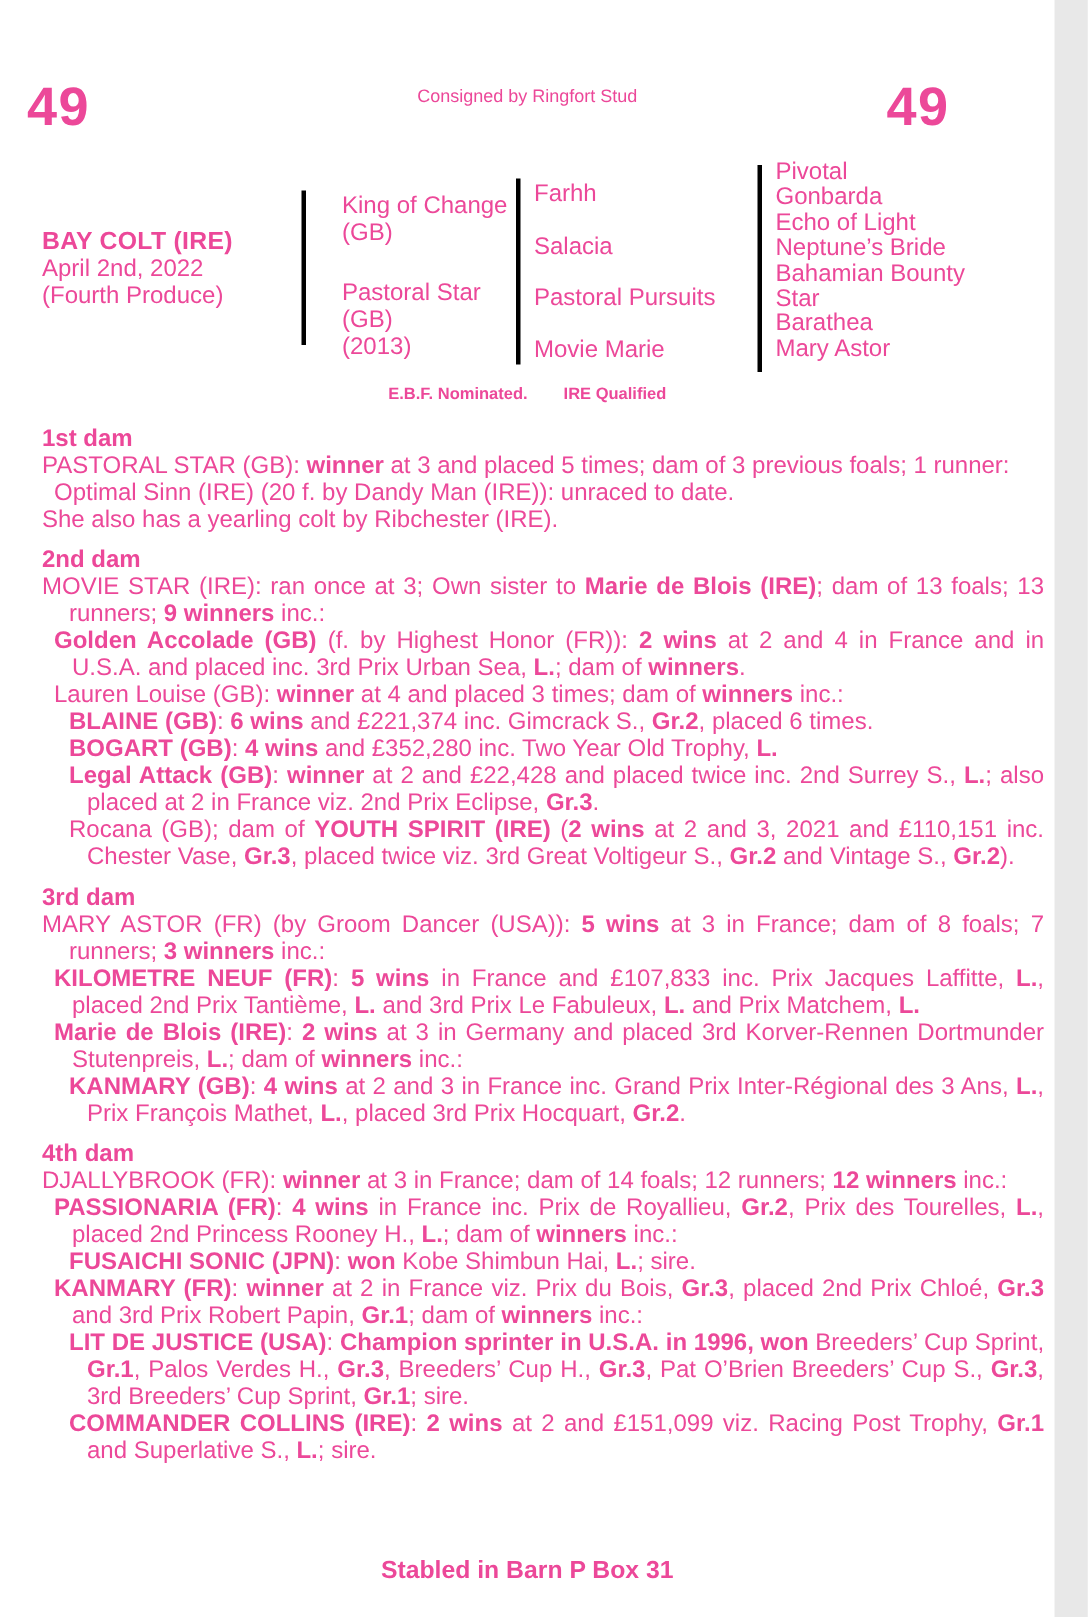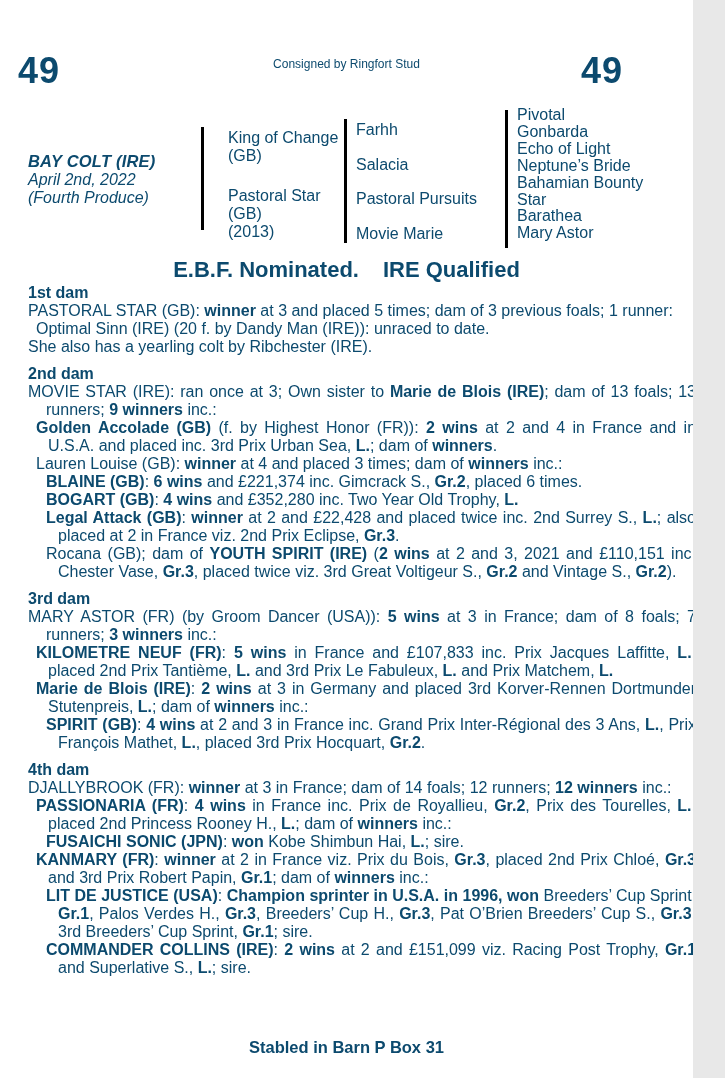--- a/index.html
+++ b/index.html
@@ -1,53 +1,54 @@
 <!DOCTYPE html>
 <html><head>
 <meta charset="utf-8">
 <style>
   html,body{margin:0;padding:0;background:#e8e8e8;}
   .page{
     position:relative;
     width:693px;height:1078px;
     background:#ffffff;
-    color:#0c4a6e;
+    color:#ec4899;
     font-family:"Liberation Sans","DejaVu Sans",sans-serif;
     overflow:hidden;
+    padding-left:10px;
   }
   
   .lot-num{
     position:absolute;top:50px;
     font-size:36px;font-weight:bold;letter-spacing:1px;
   }
   .lot-num.left{left:18px;}
   .lot-num.right{right:70px;}
   .consignor{
     position:absolute;top:57px;left:0;width:100%;
     text-align:center;font-size:12px;
   }
   
   .pedigree{position:absolute;top:103px;left:0;width:725px;height:152px;font-size:16px;}
-  .subject{position:absolute;left:28px;top:49px;line-height:18.5px;font-style:italic;}
+  .subject{position:absolute;left:28px;top:49px;line-height:18.5px;}
   .subject .name{font-weight:bold;font-size:16.5px;letter-spacing:.2px;}
   .vline{position:absolute;width:3px;background:#000;}
   .v1{left:201px;top:24px;height:103px;}
   .v2{left:344px;top:16px;height:124px;}
   .v3{left:505px;top:7px;height:138px;}
   .parent-block{position:absolute;left:228px;line-height:18px;width:128px;}
   .sire-block{top:26px;}
   .dam-block{top:84px;}
   .gp-col{position:absolute;left:356px;top:18px;width:146px;}
   .gp-item{height:34.7px;line-height:17px;}
   .ggp-col{position:absolute;left:517px;top:4px;width:205px;}
   .ggp-item{line-height:16.9px;}
   
   .ebf-line{
     position:absolute;top:257px;left:0;width:100%;
-    text-align:center;font-weight:bold;font-size:22px;
+    text-align:center;font-weight:bold;font-size:11px;
   }
   .ebf-gap{display:inline-block;width:24px;}
   
   .details{
     position:absolute;top:284px;left:28px;width:668px;
     font-size:16px;line-height:18px;
   }
   .sec-heading{font-weight:bold;}
   .section + .section .sec-heading{margin-top:9px;}
   .para{text-align:justify;}
@@ -124,21 +125,21 @@
         <div class="para lvl2"><b>BLAINE (GB)</b><span>: </span><b>6 wins</b><span> and £221,374 inc. Gimcrack S., </span><b>Gr.2</b><span>, placed 6 times.</span></div>
         <div class="para lvl2"><b>BOGART (GB)</b><span>: </span><b>4 wins</b><span> and £352,280 inc. Two Year Old Trophy, </span><b>L.</b></div>
         <div class="para lvl2"><b>Legal Attack (GB)</b><span>: </span><b>winner</b><span> at 2 and £22,428 and placed twice inc. 2nd Surrey S., </span><b>L.</b><span>; also placed at 2 in France viz. 2nd Prix Eclipse, </span><b>Gr.3</b><span>.</span></div>
         <div class="para lvl2"><span>Rocana (GB); dam of </span><b>YOUTH SPIRIT (IRE)</b><span> (</span><b>2 wins</b><span> at 2 and 3, 2021 and £110,151 inc. Chester Vase, </span><b>Gr.3</b><span>, placed twice viz. 3rd Great Voltigeur S., </span><b>Gr.2</b><span> and Vintage S., </span><b>Gr.2</b><span>).</span></div>
       </div>
       <div class="section">
         <div class="sec-heading">3rd dam</div>
         <div class="para lvl0"><span>MARY ASTOR (FR) (by Groom Dancer (USA)): </span><b>5 wins</b><span> at 3 in France; dam of 8 foals; 7 runners; </span><b>3 winners</b><span> inc.:</span></div>
         <div class="para lvl1"><b>KILOMETRE NEUF (FR)</b><span>: </span><b>5 wins</b><span> in France and £107,833 inc. Prix Jacques Laffitte, </span><b>L.</b><span>, placed 2nd Prix Tantième, </span><b>L.</b><span> and 3rd Prix Le Fabuleux, </span><b>L.</b><span> and Prix Matchem, </span><b>L.</b></div>
         <div class="para lvl1"><b>Marie de Blois (IRE)</b><span>: </span><b>2 wins</b><span> at 3 in Germany and placed 3rd Korver-Rennen Dortmunder Stutenpreis, </span><b>L.</b><span>; dam of </span><b>winners</b><span> inc.:</span></div>
-        <div class="para lvl2"><b>SPIRIT (GB)</b><span>: </span><b>4 wins</b><span> at 2 and 3 in France inc. Grand Prix Inter-Régional des 3 Ans, </span><b>L.</b><span>, Prix François Mathet, </span><b>L.</b><span>, placed 3rd Prix Hocquart, </span><b>Gr.2</b><span>.</span></div>
+        <div class="para lvl2"><b>KANMARY (GB)</b><span>: </span><b>4 wins</b><span> at 2 and 3 in France inc. Grand Prix Inter-Régional des 3 Ans, </span><b>L.</b><span>, Prix François Mathet, </span><b>L.</b><span>, placed 3rd Prix Hocquart, </span><b>Gr.2</b><span>.</span></div>
       </div>
       <div class="section">
         <div class="sec-heading">4th dam</div>
         <div class="para lvl0"><span>DJALLYBROOK (FR): </span><b>winner</b><span> at 3 in France; dam of 14 foals; 12 runners; </span><b>12 winners</b><span> inc.:</span></div>
         <div class="para lvl1"><b>PASSIONARIA (FR)</b><span>: </span><b>4 wins</b><span> in France inc. Prix de Royallieu, </span><b>Gr.2</b><span>, Prix des Tourelles, </span><b>L.</b><span>, placed 2nd Princess Rooney H., </span><b>L.</b><span>; dam of </span><b>winners</b><span> inc.:</span></div>
         <div class="para lvl2"><b>FUSAICHI SONIC (JPN)</b><span>: </span><b>won</b><span> Kobe Shimbun Hai, </span><b>L.</b><span>; sire.</span></div>
         <div class="para lvl1"><b>KANMARY (FR)</b><span>: </span><b>winner</b><span> at 2 in France viz. Prix du Bois, </span><b>Gr.3</b><span>, placed 2nd Prix Chloé, </span><b>Gr.3</b><span> and 3rd Prix Robert Papin, </span><b>Gr.1</b><span>; dam of </span><b>winners</b><span> inc.:</span></div>
         <div class="para lvl2"><b>LIT DE JUSTICE (USA)</b><span>: </span><b>Champion sprinter in U.S.A. in 1996, won</b><span> Breeders’ Cup Sprint, </span><b>Gr.1</b><span>, Palos Verdes H., </span><b>Gr.3</b><span>, Breeders’ Cup H., </span><b>Gr.3</b><span>, Pat O’Brien Breeders’ Cup S., </span><b>Gr.3</b><span>, 3rd Breeders’ Cup Sprint, </span><b>Gr.1</b><span>; sire.</span></div>
         <div class="para lvl2"><b>COMMANDER COLLINS (IRE)</b><span>: </span><b>2 wins</b><span> at 2 and £151,099 viz. Racing Post Trophy, </span><b>Gr.1</b><span> and Superlative S., </span><b>L.</b><span>; sire.</span></div>
       </div>

